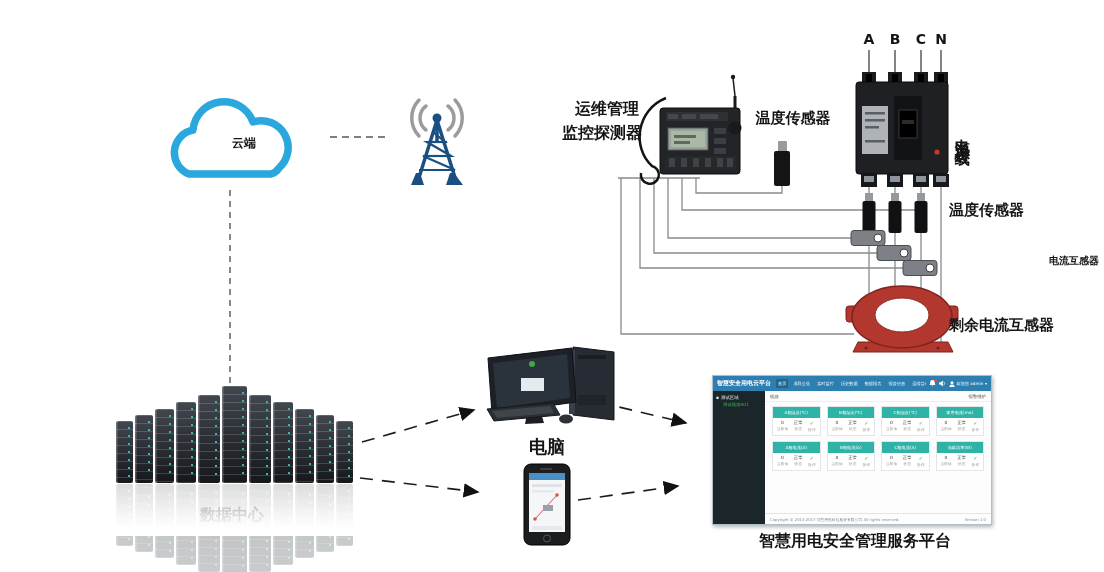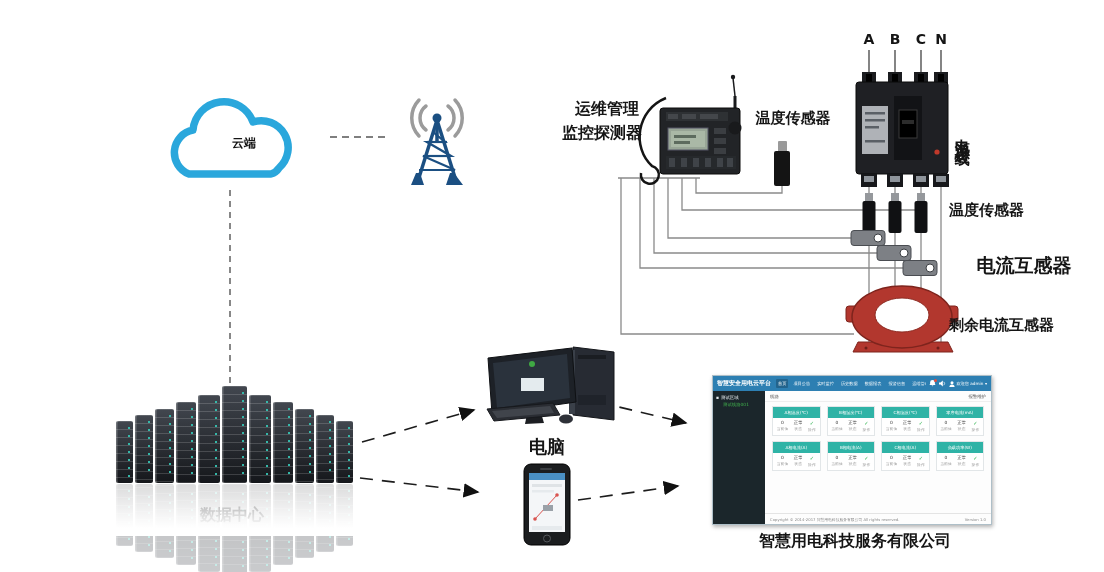--- a/index.html
+++ b/index.html
@@ -260,27 +260,27 @@
   <div class="lbl" style="left:550px;top:124px;width:104px;font-size:16px">监控探测器</div>
   <div class="lbl" style="left:746px;top:110px;width:94px;font-size:15px">温度传感器</div>
 
   <div class="lbl" style="left:862px;top:31px;width:14px;font-size:14px">A</div>
   <div class="lbl" style="left:888px;top:31px;width:14px;font-size:14px">B</div>
   <div class="lbl" style="left:914px;top:31px;width:14px;font-size:14px">C</div>
   <div class="lbl" style="left:934px;top:31px;width:14px;font-size:14px">N</div>
 
   <div class="lbl vert" style="left:953px;top:86px;height:96px;font-size:15px">电源总进线</div>
   <div class="lbl" style="left:949px;top:202px;width:150px;font-size:15px;text-align:left">温度传感器</div>
-  <div class="lbl" style="left:949px;top:255px;width:150px;font-size:19px;text-align:center">电流互感器</div>
+  <div class="lbl" style="left:949px;top:255px;width:150px;font-size:10px;text-align:right">电流互感器</div>
   <div class="lbl" style="left:949px;top:317px;width:160px;font-size:15px;text-align:left">剩余电流互感器</div>
 
   <div class="lbl" style="left:172px;top:506px;width:120px;font-size:16px">数据中心</div>
   <div class="lbl" style="left:511px;top:437px;width:72px;font-size:18px">电脑</div>
   <div class="lbl" style="left:511px;top:578px;width:72px;font-size:16px">手机</div>
-  <div class="lbl" style="left:734px;top:532px;width:242px;font-size:16px">智慧用电科技服务有限公司</div>
+  <div class="lbl" style="left:734px;top:532px;width:242px;font-size:16px">智慧用电安全管理服务平台</div>
 
   <div id="datacenter">
     <div class="srv-row" id="server-row">
       <div class="srv"></div>
       <div class="srv"></div>
       <div class="srv"></div>
       <div class="srv"></div>
       <div class="srv"></div>
       <div class="srv"></div>
       <div class="srv"></div>

